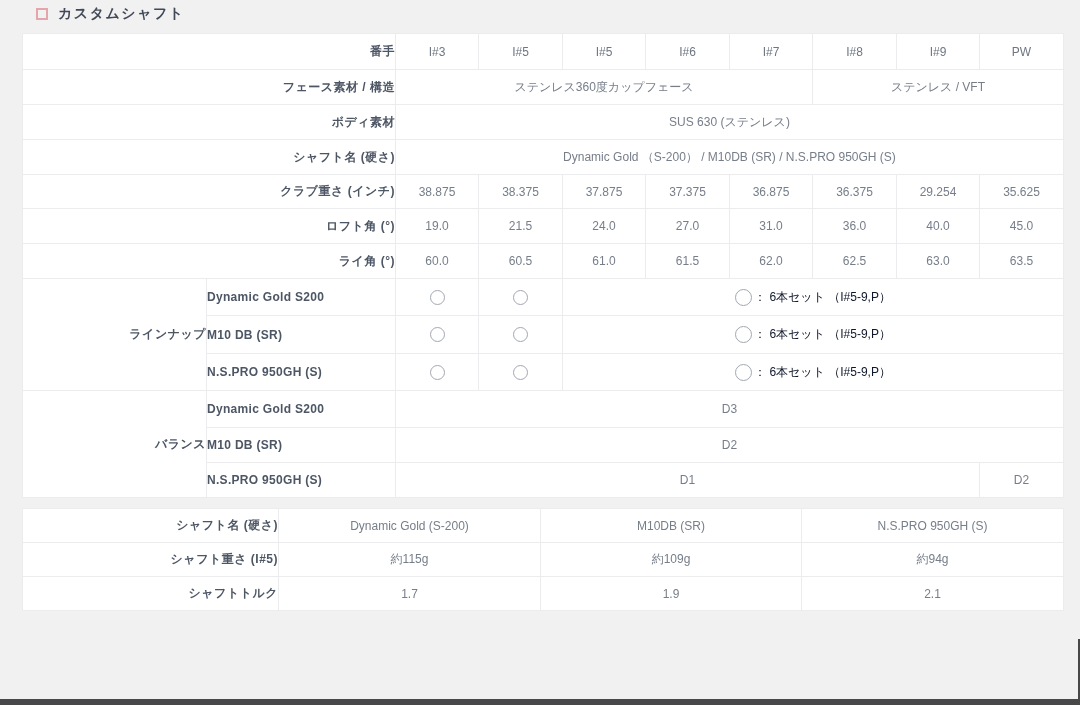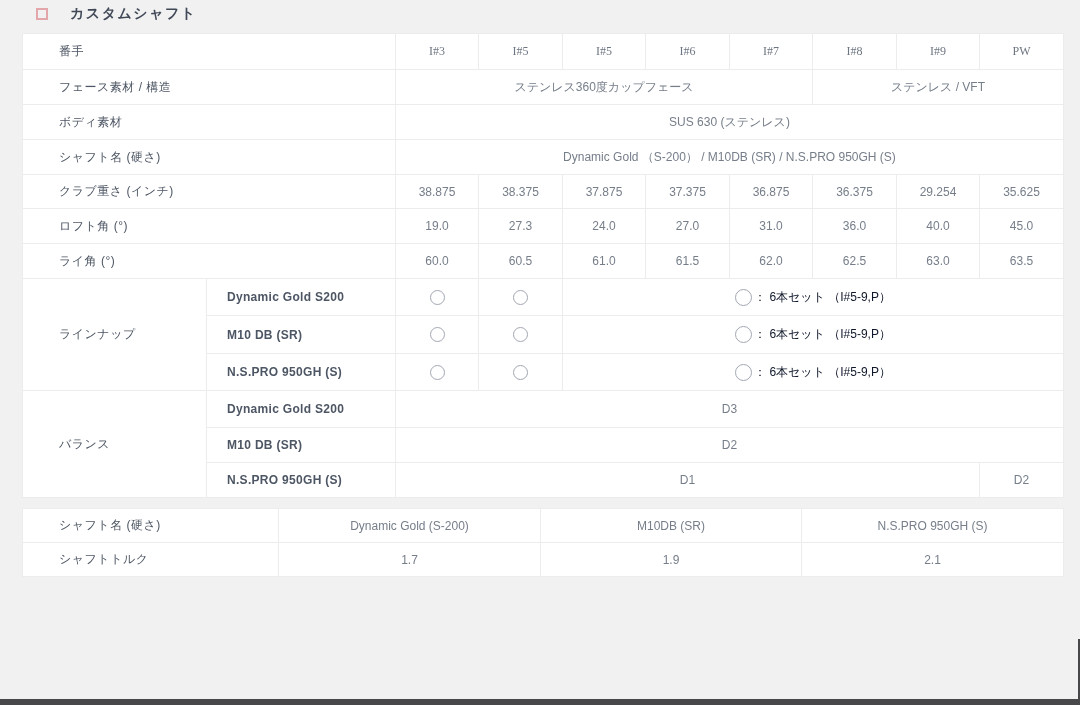--- a/index.html
+++ b/index.html
@@ -1,33 +1,33 @@
 <!DOCTYPE html>
 <html><head>
 <meta charset="utf-8">
 <style>
   html,body{margin:0;padding:0;}
   body{
     width:1080px;height:705px;position:relative;overflow:hidden;
     background:#f1f1f2;
     font-family:"Liberation Sans","DejaVu Sans",sans-serif;
   }
-  .title-row{position:absolute;top:5px;left:36px;display:flex;align-items:center;gap:22px;height:18px;}
+  .title-row{position:absolute;top:5px;left:36px;display:flex;align-items:center;gap:10px;height:18px;}
   .title-square{width:12px;height:12px;border:2px solid #e3a6ab;background:transparent;box-sizing:border-box;}
   .title-text{font-size:14px;font-weight:bold;color:#414957;letter-spacing:1.5px;}
 
   table{border-collapse:collapse;background:#ffffff;table-layout:fixed;}
   td{
     border:1px solid #ececef;
     font-size:12px;text-align:center;vertical-align:middle;
     color:#767e8a;padding:0;overflow:hidden;white-space:nowrap;
   }
-  td.lbl{text-align:left;padding-left:36px;font-weight:normal;color:#4d5664;letter-spacing:0.5px;}
-  td.sublbl{text-align:left;padding-left:20px;font-weight:bold;color:#4d5664;letter-spacing:0.3px;}
-  td.hdr{color:#6e7682;font-family:Liberation Serif, serif;}
+  td.lbl{text-align:right;padding-left:36px;font-weight:bold;color:#4d5664;letter-spacing:0.5px;}
+  td.sublbl{text-align:left;font-weight:bold;color:#4d5664;letter-spacing:0.3px;}
+  td.hdr{color:#6e7682;}
 
   #spec-table{position:absolute;top:33px;left:22px;width:1041px;}
   #shaft-table{position:absolute;top:508px;left:22px;width:1041px;}
 
   tr.h36{height:36px;} tr.h35{height:35px;} tr.h34{height:34px;}
   tr.h37{height:37px;} tr.h38{height:38px;}
 
   .circle{
     display:inline-block;width:15px;height:15px;border-radius:50%;
     border:1px solid #a2a8b2;background:transparent;box-sizing:border-box;vertical-align:middle;
@@ -92,21 +92,21 @@
     <td>37.875</td>
     <td>37.375</td>
     <td>36.875</td>
     <td>36.375</td>
     <td>29.254</td>
     <td>35.625</td>
   </tr>
   <tr class="h35">
     <td class="lbl" colspan="2">ロフト角 (°)</td>
     <td>19.0</td>
-    <td>27.3</td>
+    <td>21.5</td>
     <td>24.0</td>
     <td>27.0</td>
     <td>31.0</td>
     <td>36.0</td>
     <td>40.0</td>
     <td>45.0</td>
   </tr>
   <tr class="h35">
     <td class="lbl" colspan="2">ライ角 (°)</td>
     <td>60.0</td>
@@ -164,20 +164,26 @@
       <col style="width:262px">
   </colgroup>
   <tbody>
   <tr class="h34">
     <td class="lbl">シャフト名 (硬さ)</td>
     <td>Dynamic Gold (S-200)</td>
     <td>M10DB (SR)</td>
     <td>N.S.PRO 950GH (S)</td>
   </tr>
   <tr class="h34">
+    <td class="lbl">シャフト重さ (I#5)</td>
+    <td>約115g</td>
+    <td>約109g</td>
+    <td>約94g</td>
+  </tr>
+  <tr class="h34">
     <td class="lbl">シャフトトルク</td>
     <td>1.7</td>
     <td>1.9</td>
     <td>2.1</td>
   </tr>
   </tbody>
 </table>
 
 <div class="bottom-bar"></div>
 <div class="right-edge"></div>

